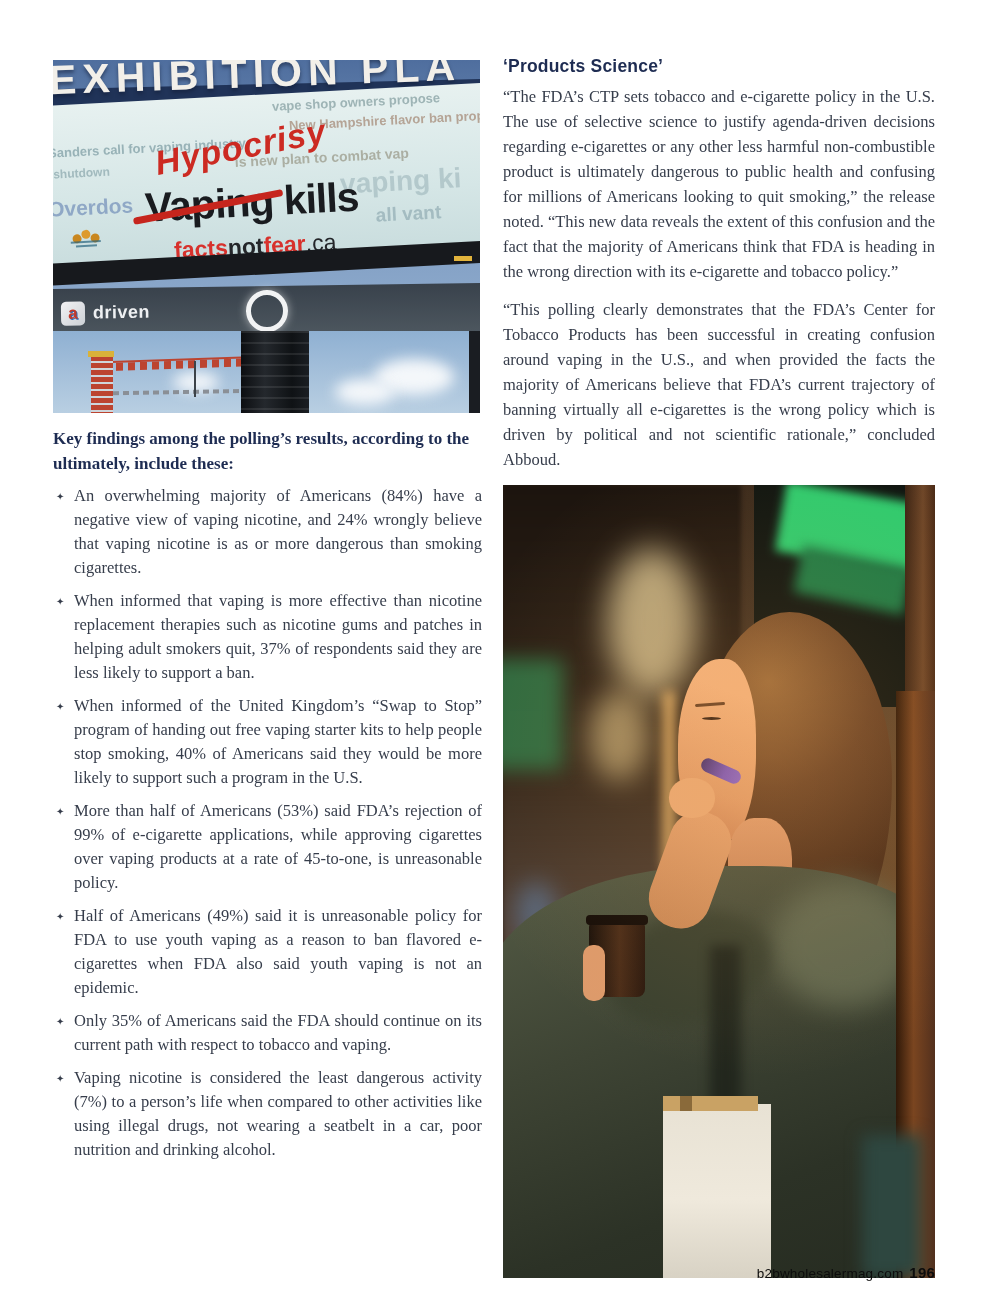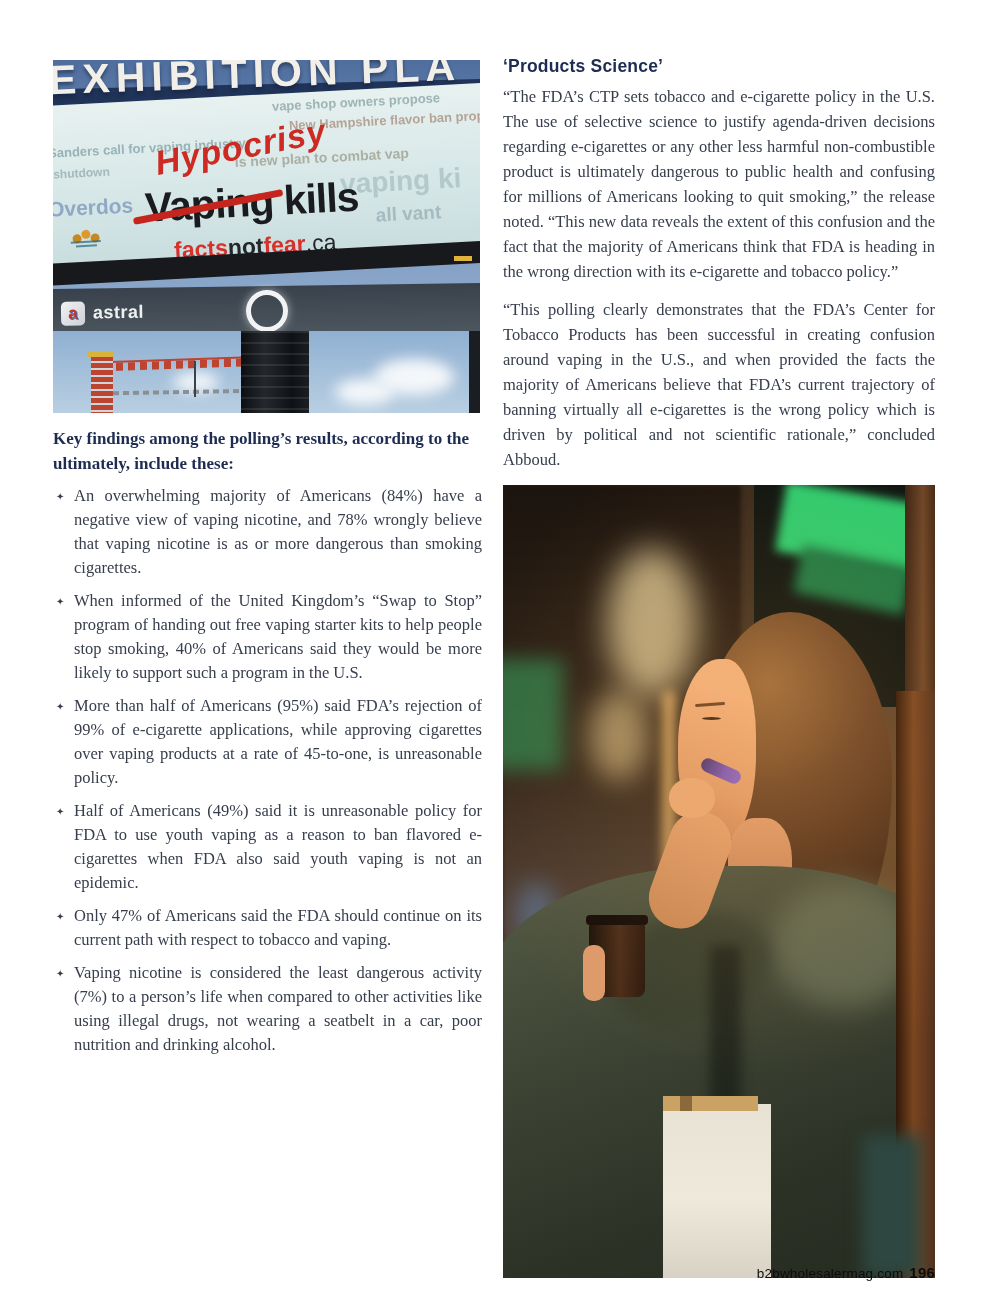--- a/index.html
+++ b/index.html
@@ -223,46 +223,47 @@
         <div class="line"></div>
         <div class="line" style="width:70%;margin-left:15%"></div>
       </div>
     </div>
 
     <div class="bb-frame"></div>
     <div class="bb-dash"></div>
 
     <div class="bb-astral-bar">
       <div class="astral-logo">a</div>
-      <div class="astral-word">astral</div>
+      <div class="astral-word">driven</div>
       <div class="astral-ring"></div>
     </div>
 
     <div class="bb-lower">
       <div class="cloud" style="right:6%;top:34%;width:80px;height:36px"></div>
       <div class="cloud" style="right:20%;top:58%;width:60px;height:26px"></div>
       <div class="cloud" style="left:28%;top:50%;width:46px;height:20px"></div>
       <div class="crane-jib"></div>
       <div class="crane-jib2"></div>
       <div class="crane-cable"></div>
       <div class="crane-tower"></div>
       <div class="crane-cab"></div>
       <div class="bb-pillar"></div>
       <div class="bb-edge"></div>
     </div>
   </figure>
 
   <h3 class="key-findings">Key findings among the polling’s results, according to the ultimately, include these:</h3>
 
   <ul class="findings">
-    <li><span>An overwhelming majority of Americans (84%) have a negative view of vaping nicotine, and 78% wrongly believe that vaping nicotine is as or more dangerous than smoking cigarettes.</span></li>
+    <li><span>An overwhelming majority of Americans (84%) have a negative view of vaping nicotine, and 24% wrongly believe that vaping nicotine is as or more dangerous than smoking cigarettes.</span></li>
+    <li><span>When informed that vaping is more effective than nicotine replacement therapies such as nicotine gums and patches in helping adult smokers quit, 37% of respondents said they are less likely to support a ban.</span></li>
     <li><span>When informed of the United Kingdom’s “Swap to Stop” program of handing out free vaping starter kits to help people stop smoking, 40% of Americans said they would be more likely to support such a program in the U.S.</span></li>
-    <li><span>More than half of Americans (95%) said FDA’s rejection of 99% of e-cigarette applications, while approving cigarettes over vaping products at a rate of 45-to-one, is unreasonable policy.</span></li>
+    <li><span>More than half of Americans (53%) said FDA’s rejection of 99% of e-cigarette applications, while approving cigarettes over vaping products at a rate of 45-to-one, is unreasonable policy.</span></li>
     <li><span>Half of Americans (49%) said it is unreasonable policy for FDA to use youth vaping as a reason to ban flavored e-cigarettes when FDA also said youth vaping is not an epidemic.</span></li>
-    <li><span>Only 47% of Americans said the FDA should continue on its current path with respect to tobacco and vaping.</span></li>
+    <li><span>Only 35% of Americans said the FDA should continue on its current path with respect to tobacco and vaping.</span></li>
     <li><span>Vaping nicotine is considered the least dangerous activity (7%) to a person’s life when compared to other activities like using illegal drugs, not wearing a seatbelt in a car, poor nutrition and drinking alcohol.</span></li>
   </ul>
 </div>
 
 <div class="col-right">
   <h2>‘Products Science’</h2>
   <p>“The FDA’s CTP sets tobacco and e-cigarette policy in the U.S. The use of selective science to justify agenda-driven decisions regarding e-cigarettes or any other less harmful non-combustible product is ultimately dangerous to public health and confusing for millions of Americans looking to quit smoking,” the release noted. “This new data reveals the extent of this confusion and the fact that the majority of Americans think that FDA is heading in the wrong direction with its e-cigarette and tobacco policy.”</p>
   <p>“This polling clearly demonstrates that the FDA’s Center for Tobacco Products has been successful in creating confusion around vaping in the U.S., and when provided the facts the majority of Americans believe that FDA’s current trajectory of banning virtually all e-cigarettes is the wrong policy which is driven by political and not scientific rationale,” concluded Abboud.</p>
 
   <figure class="woman-photo" style="margin:0">

